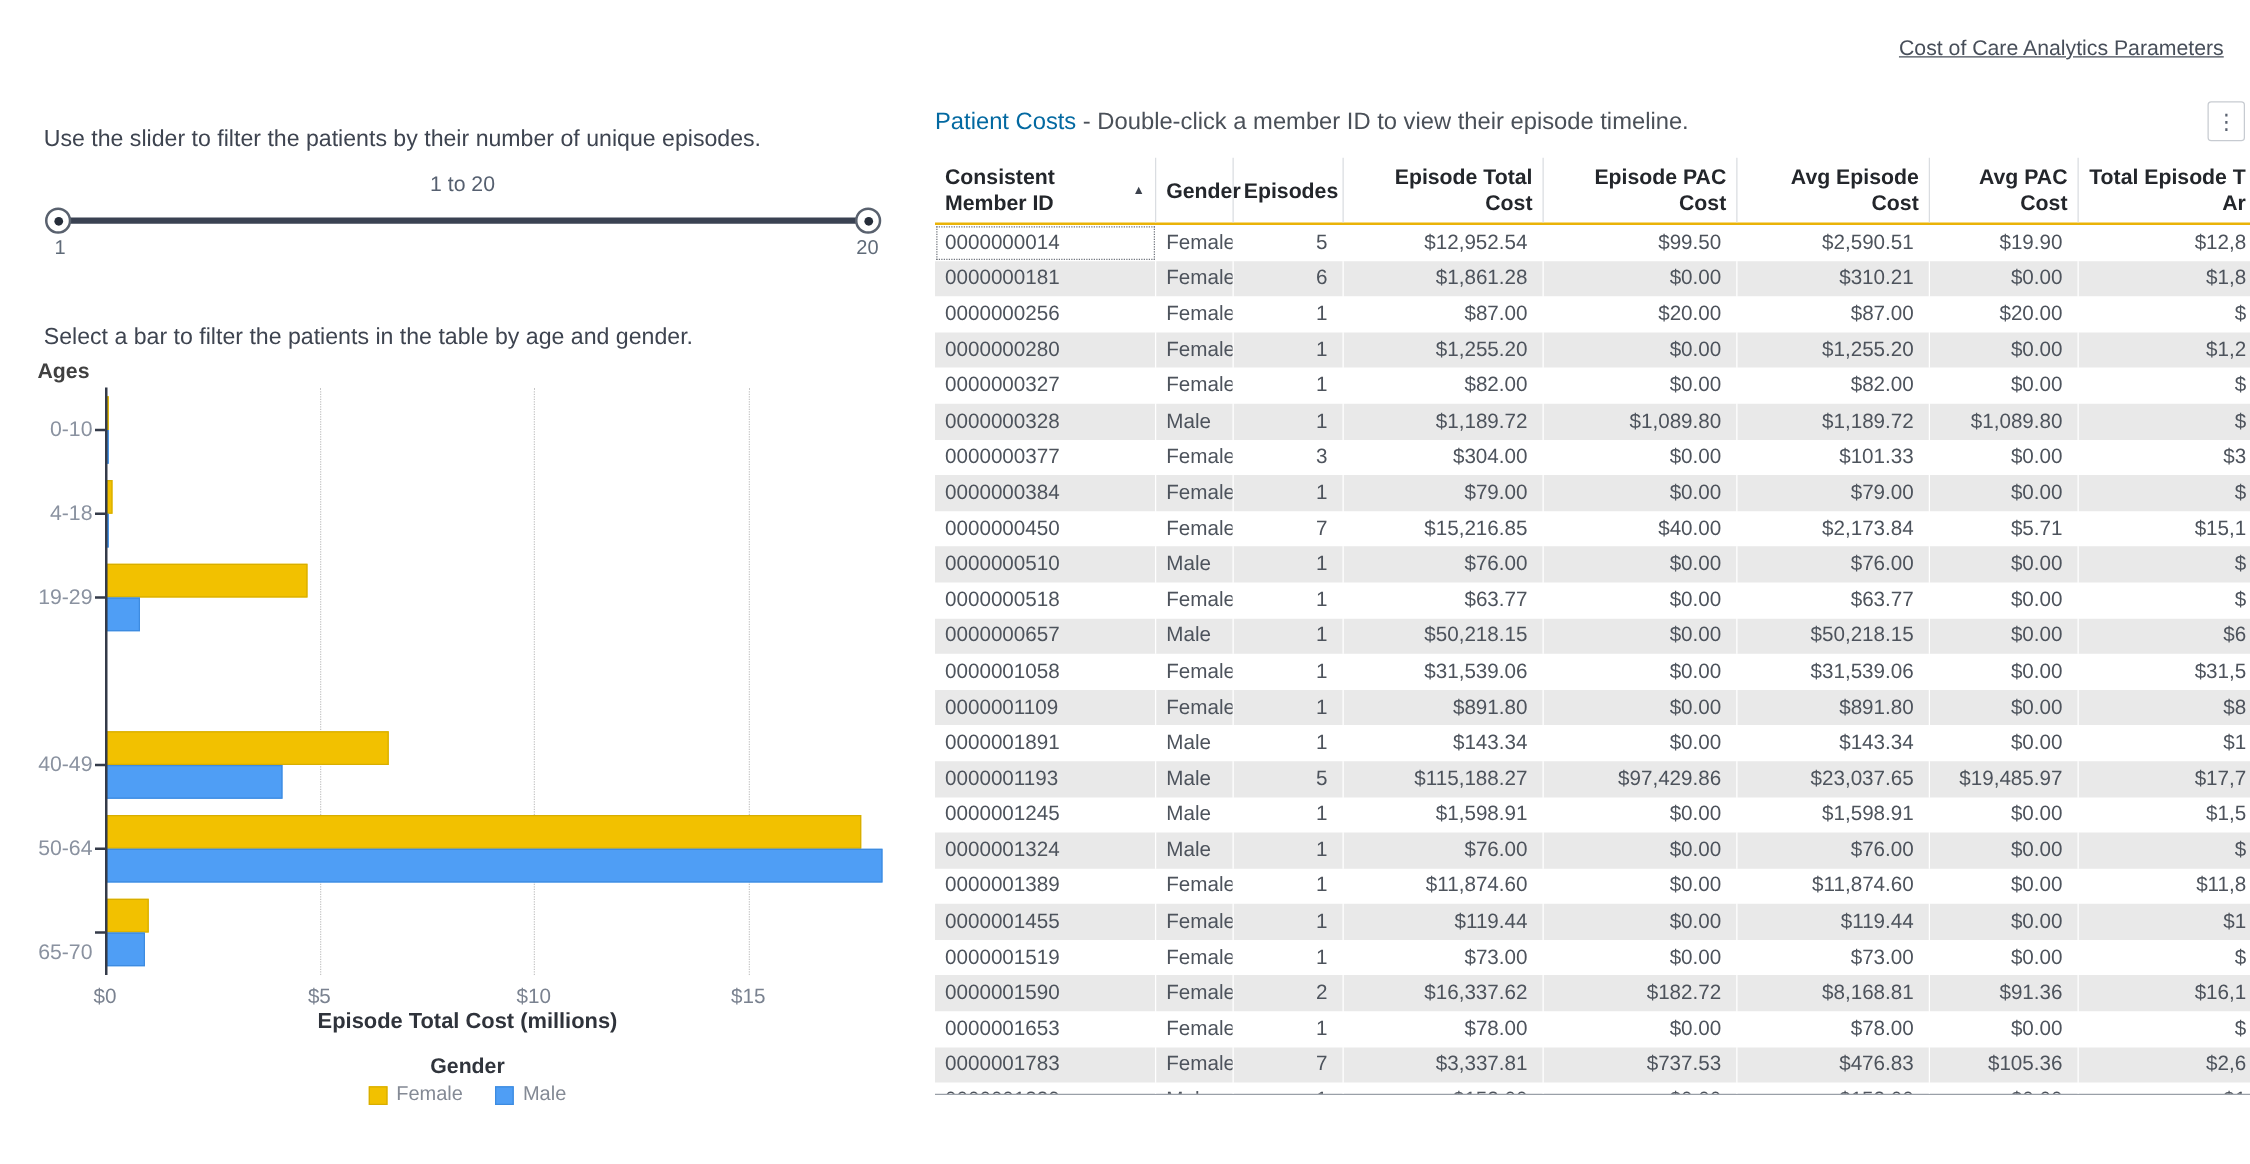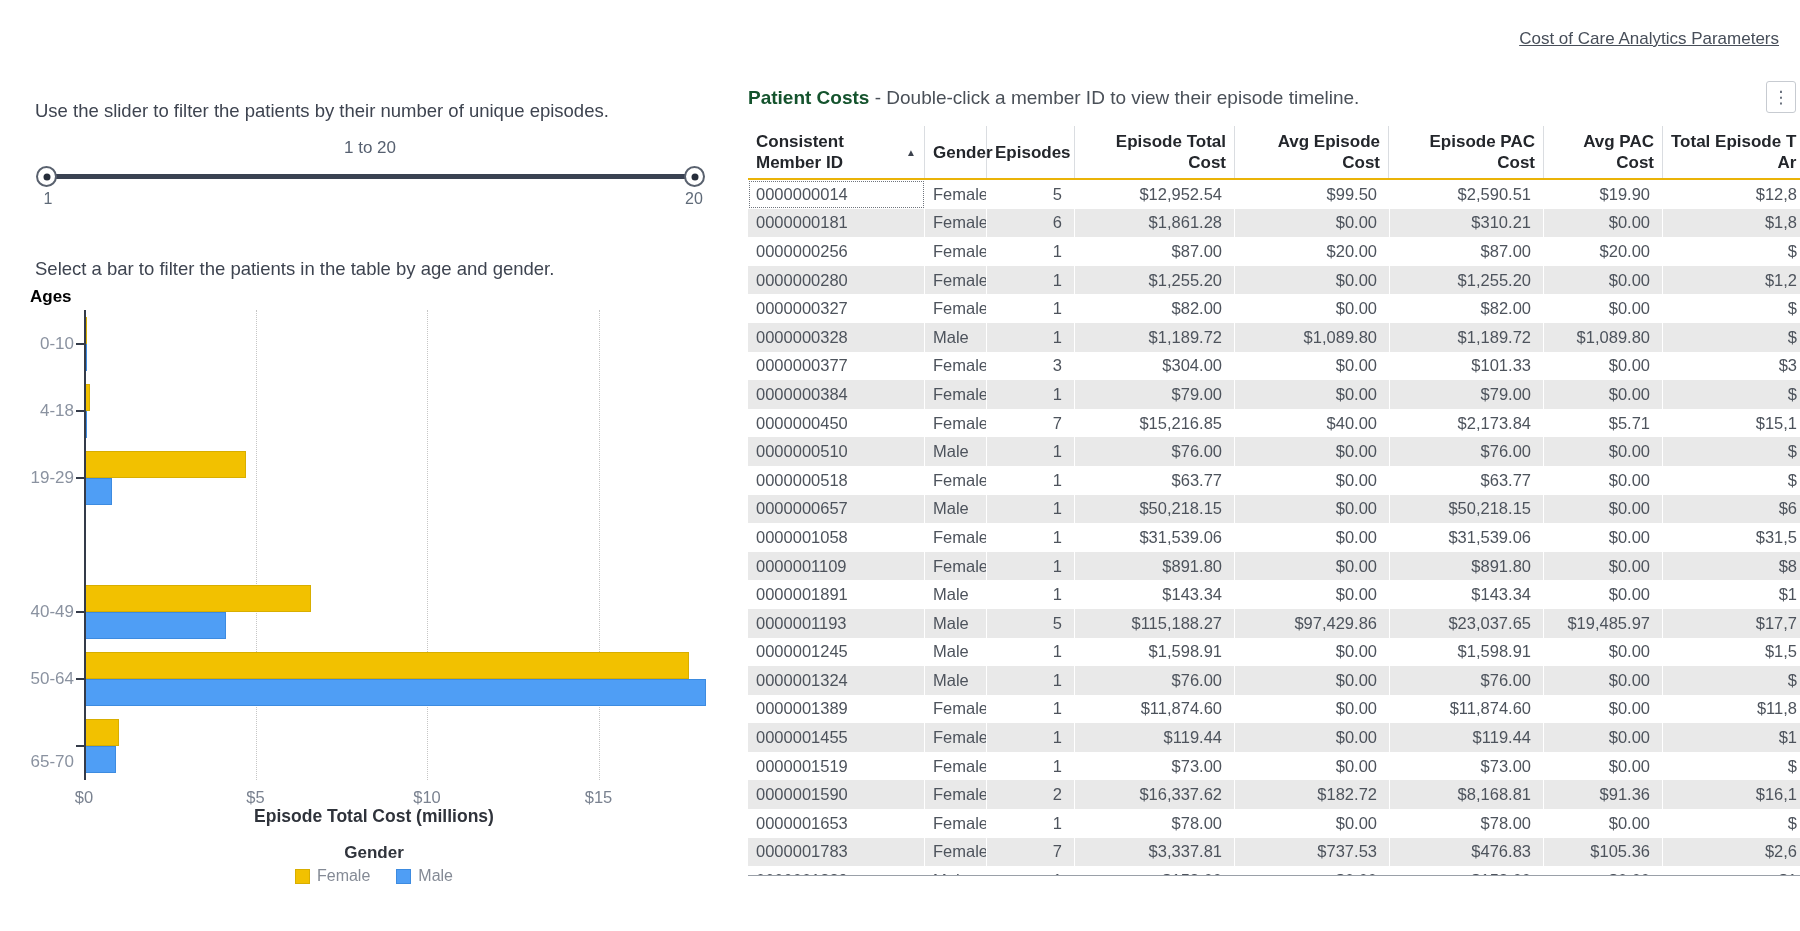--- a/index.html
+++ b/index.html
@@ -22,21 +22,21 @@
   .slider-handle::after { content: ""; position: absolute; left: 50%; top: 50%;
     width: 7px; height: 7px; border-radius: 50%; background: #262D3A;
     transform: translate(-50%,-50%); }
   #slider-handle-min { left: 36px; }
   #slider-handle-max { left: 684px; }
   .slider-end-label { top: 190px; font-size: 16px; color: #5F6A78; width: 40px; text-align: center; }
   #slider-min-label { left: 28px; }
   #slider-max-label { left: 674px; }
 
   #chart-instruction { left: 35px; top: 258px; }
-  #chart-y-title { left: 30px; top: 287px; font-size: 17px; font-weight: bold; color: #000000; }
+  #chart-y-title { left: 30px; top: 287px; font-size: 17px; font-weight: bold; color: #404040; }
 
   #plot { left: 84px; top: 310px; width: 626px; height: 470px; }
   .gridline { position: absolute; top: 0; height: 470px; width: 0;
     border-left: 1px dotted #C6C6C6; }
   #y-axis-line { position: absolute; left: 0; top: 0; width: 2px; height: 470px;
     background: #343B49; z-index: 5; }
   .cat-row { position: absolute; left: 0; width: 100%; }
   .cat-tick { position: absolute; left: -8px; width: 8px; height: 2px; background: #343B49; }
   .cat-label { position: absolute; left: -64px; width: 54px; text-align: right;
     font-size: 17px; color: #8A92A0; }
@@ -55,30 +55,30 @@
   .legend-swatch { width: 15px; height: 15px; }
 
   
   #params-link { top: 29px; right: 21px; font-size: 17px; color: #474E59;
     text-decoration: underline; cursor: pointer; }
   #panel-menu-button { left: 1766px; top: 81px; width: 30px; height: 32px;
     background: #fff; border: 1px solid #C7CBD1; border-radius: 3px; cursor: pointer;
     display: flex; align-items: center; justify-content: center;
     font-size: 17px; color: #5A6270; }
   #table-title-row { left: 748px; top: 87px; font-size: 19px; white-space: nowrap; }
-  #table-title { font-weight: bold; color: #14532d; }
+  #table-title { font-weight: normal; color: #0369a1; }
   #table-subtitle { color: #4A5058; }
 
   #table-wrap { left: 748px; top: 126px; width: 1052px; height: 750px;
     overflow: hidden; border-bottom: 1px solid #9AA0A8; }
   #thead { display: flex; height: 54px; border-bottom: 2px solid #eab308; }
   .th { display: flex; align-items: center; padding: 4px 8px; font-size: 17px;
     font-weight: bold; color: #23262B; border-right: 1px solid #DADDE1;
     white-space: pre-line; line-height: 21px; cursor: pointer; }
-  .th.right { justify-content: flex-start; text-align: right; }
+  .th.right { justify-content: center; text-align: right; }
   .th:last-child { border-right: none; }
   .th .sort-arrow { font-size: 10px; color: #3C424D; margin-left: auto; padding-left: 4px; }
   #tbody { height: 696px; overflow: hidden; }
   .tr { display: flex; height: 28.6px; cursor: pointer; }
   .tr:nth-child(even) { background: #E9E9E9; }
   .td { display: flex; align-items: center; padding: 0 8px; font-size: 16.5px;
     color: #4D535C; border-right: 1px solid #fff; overflow: hidden; white-space: nowrap; }
   .td:last-child { border-right: none; }
   .td.num { justify-content: flex-end; padding-right: 12px; }
   .td.c7 { padding-right: 3px; }
@@ -183,22 +183,22 @@
   <span id="table-subtitle">- Double-click a member ID to view their episode timeline.</span>
 </div>
 
 <div class="abs" id="table-wrap">
   <div id="thead">
       <div class="th c0"><span>Consistent
 Member ID</span><span class="sort-arrow">▲</span></div>
       <div class="th c1"><span>Gender</span></div>
       <div class="th c2"><span>Episodes</span></div>
       <div class="th c3 right"><span>Episode Total Cost</span></div>
+      <div class="th c4 right"><span>Episode PAC Cost</span></div>
       <div class="th c5 right"><span>Avg Episode Cost</span></div>
-      <div class="th c4 right"><span>Episode PAC Cost</span></div>
       <div class="th c6 right"><span>Avg PAC Cost</span></div>
       <div class="th c7 right"><span>Total Episode T
 Ar</span></div>
     </div>
   <div id="tbody">
       <div class="tr">
         <div class="td c0 focus">0000000014</div>
         <div class="td c1">Female</div>
         <div class="td c2 num">5</div>
         <div class="td c3 num">$12,952.54</div>

